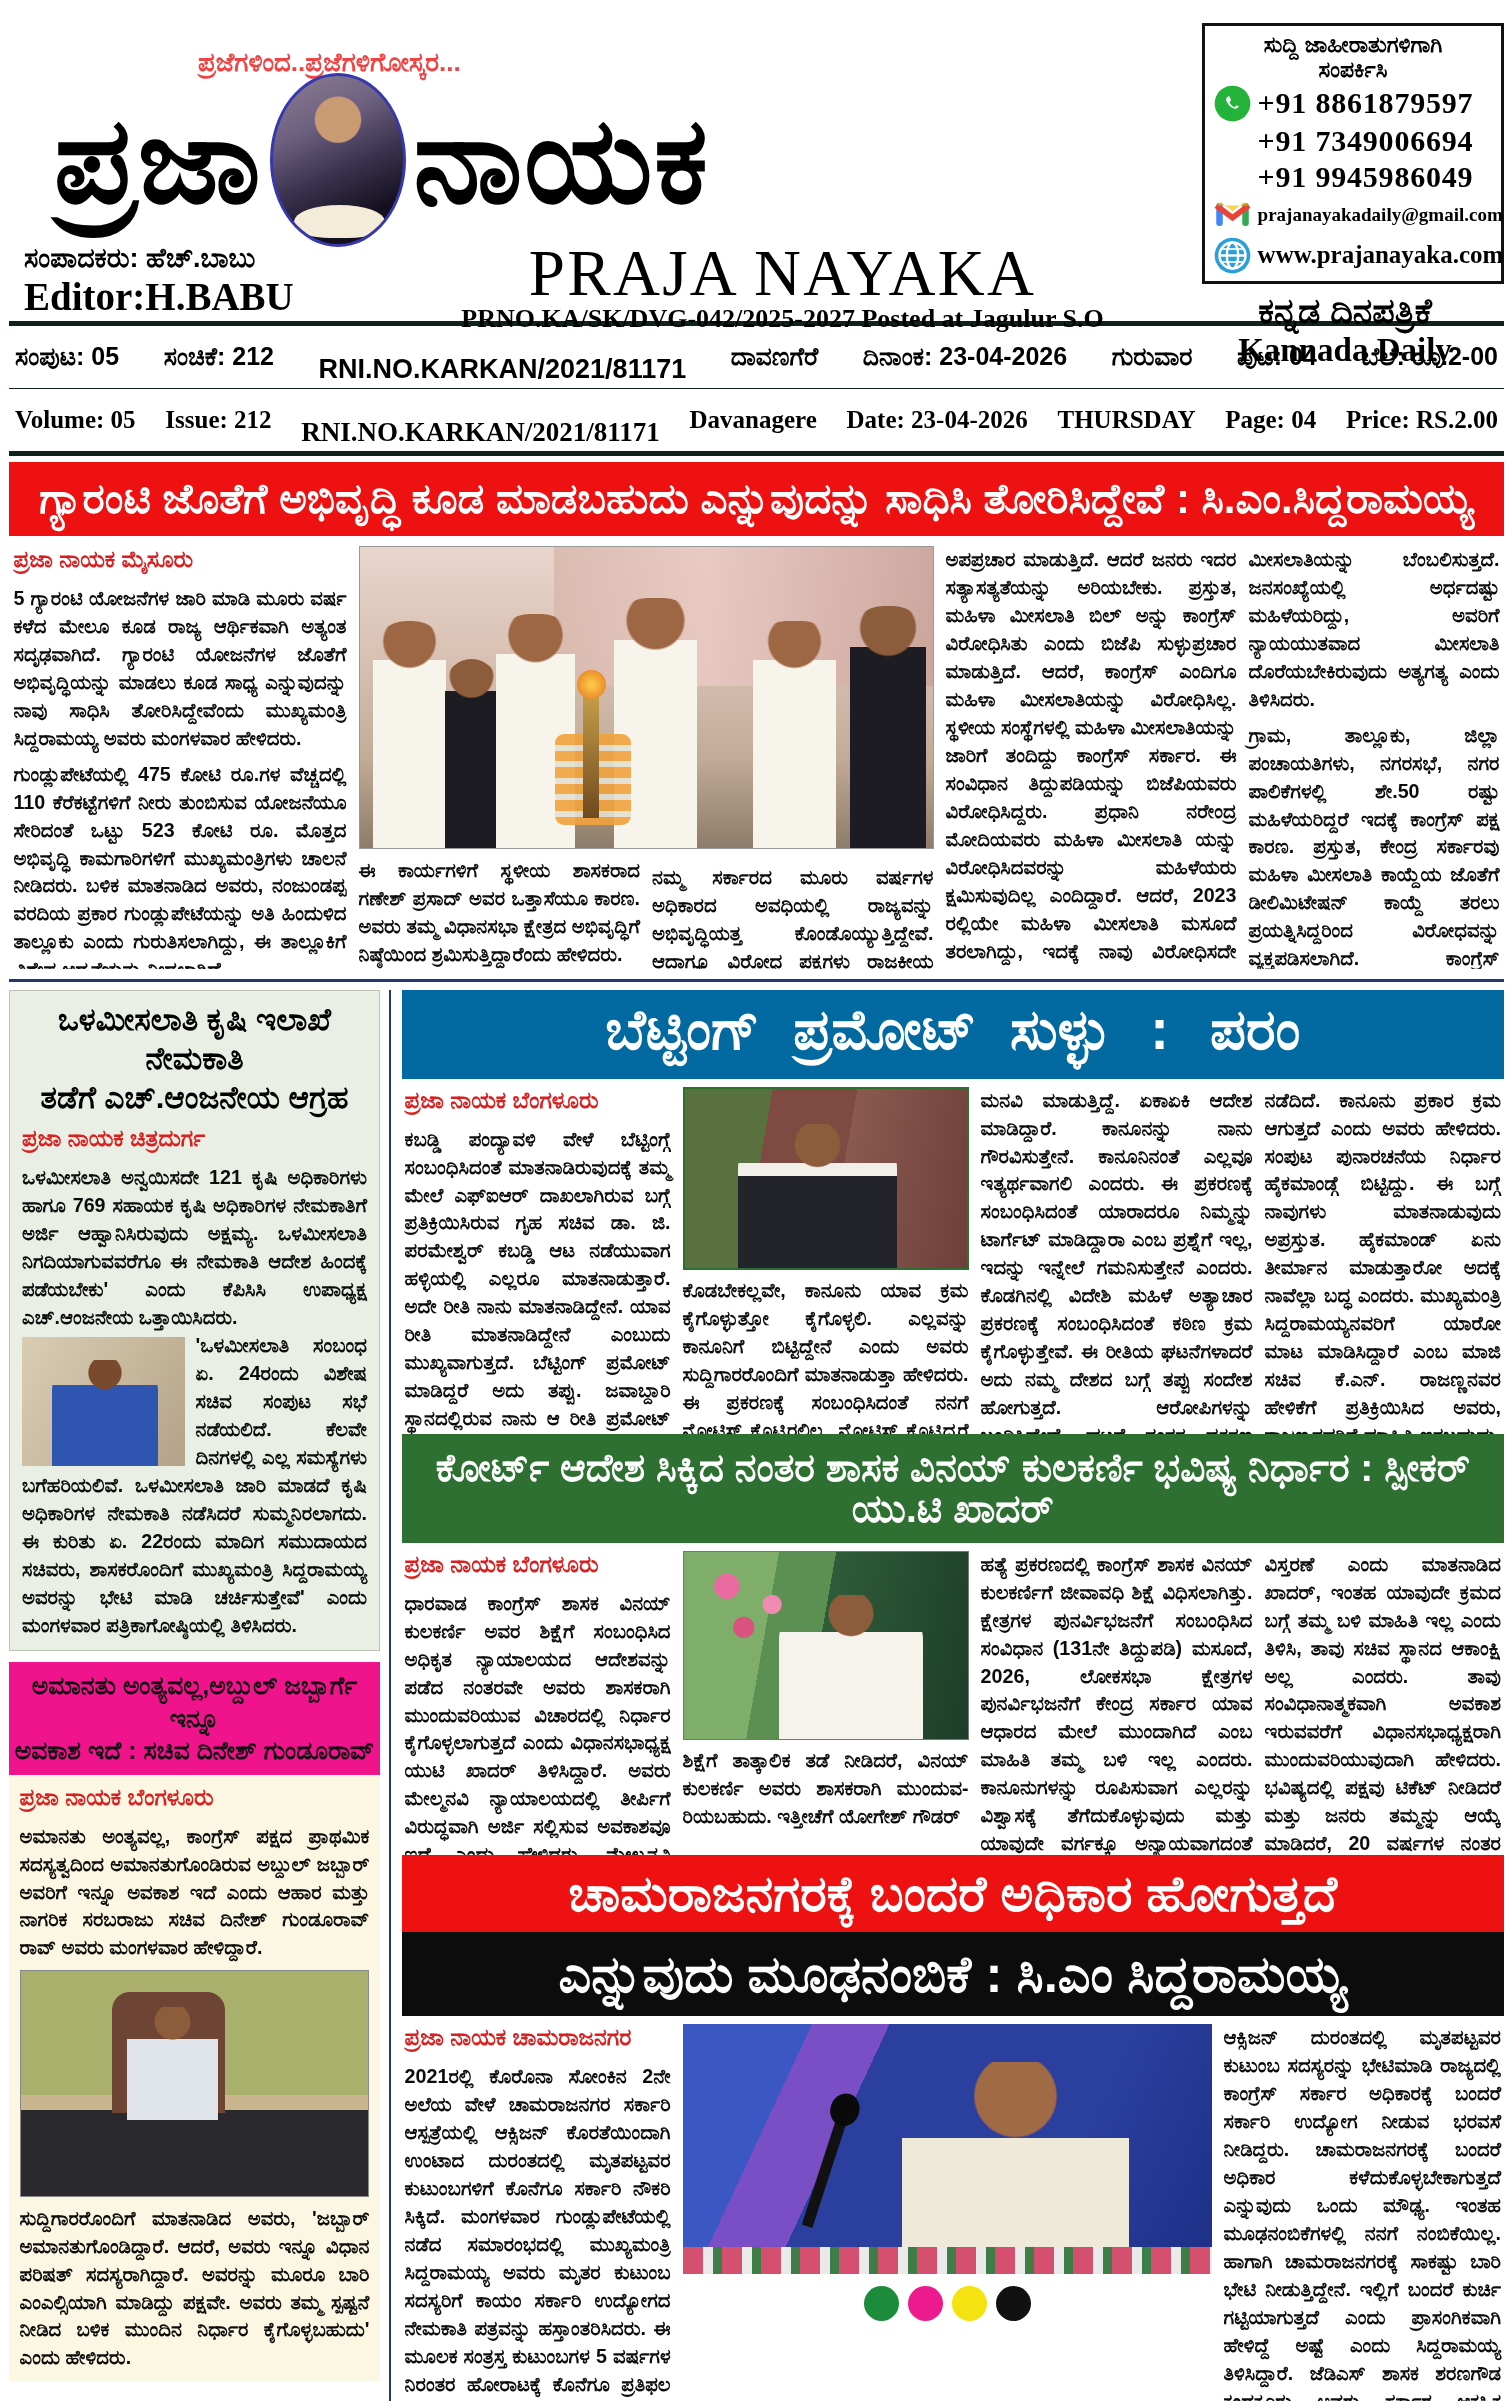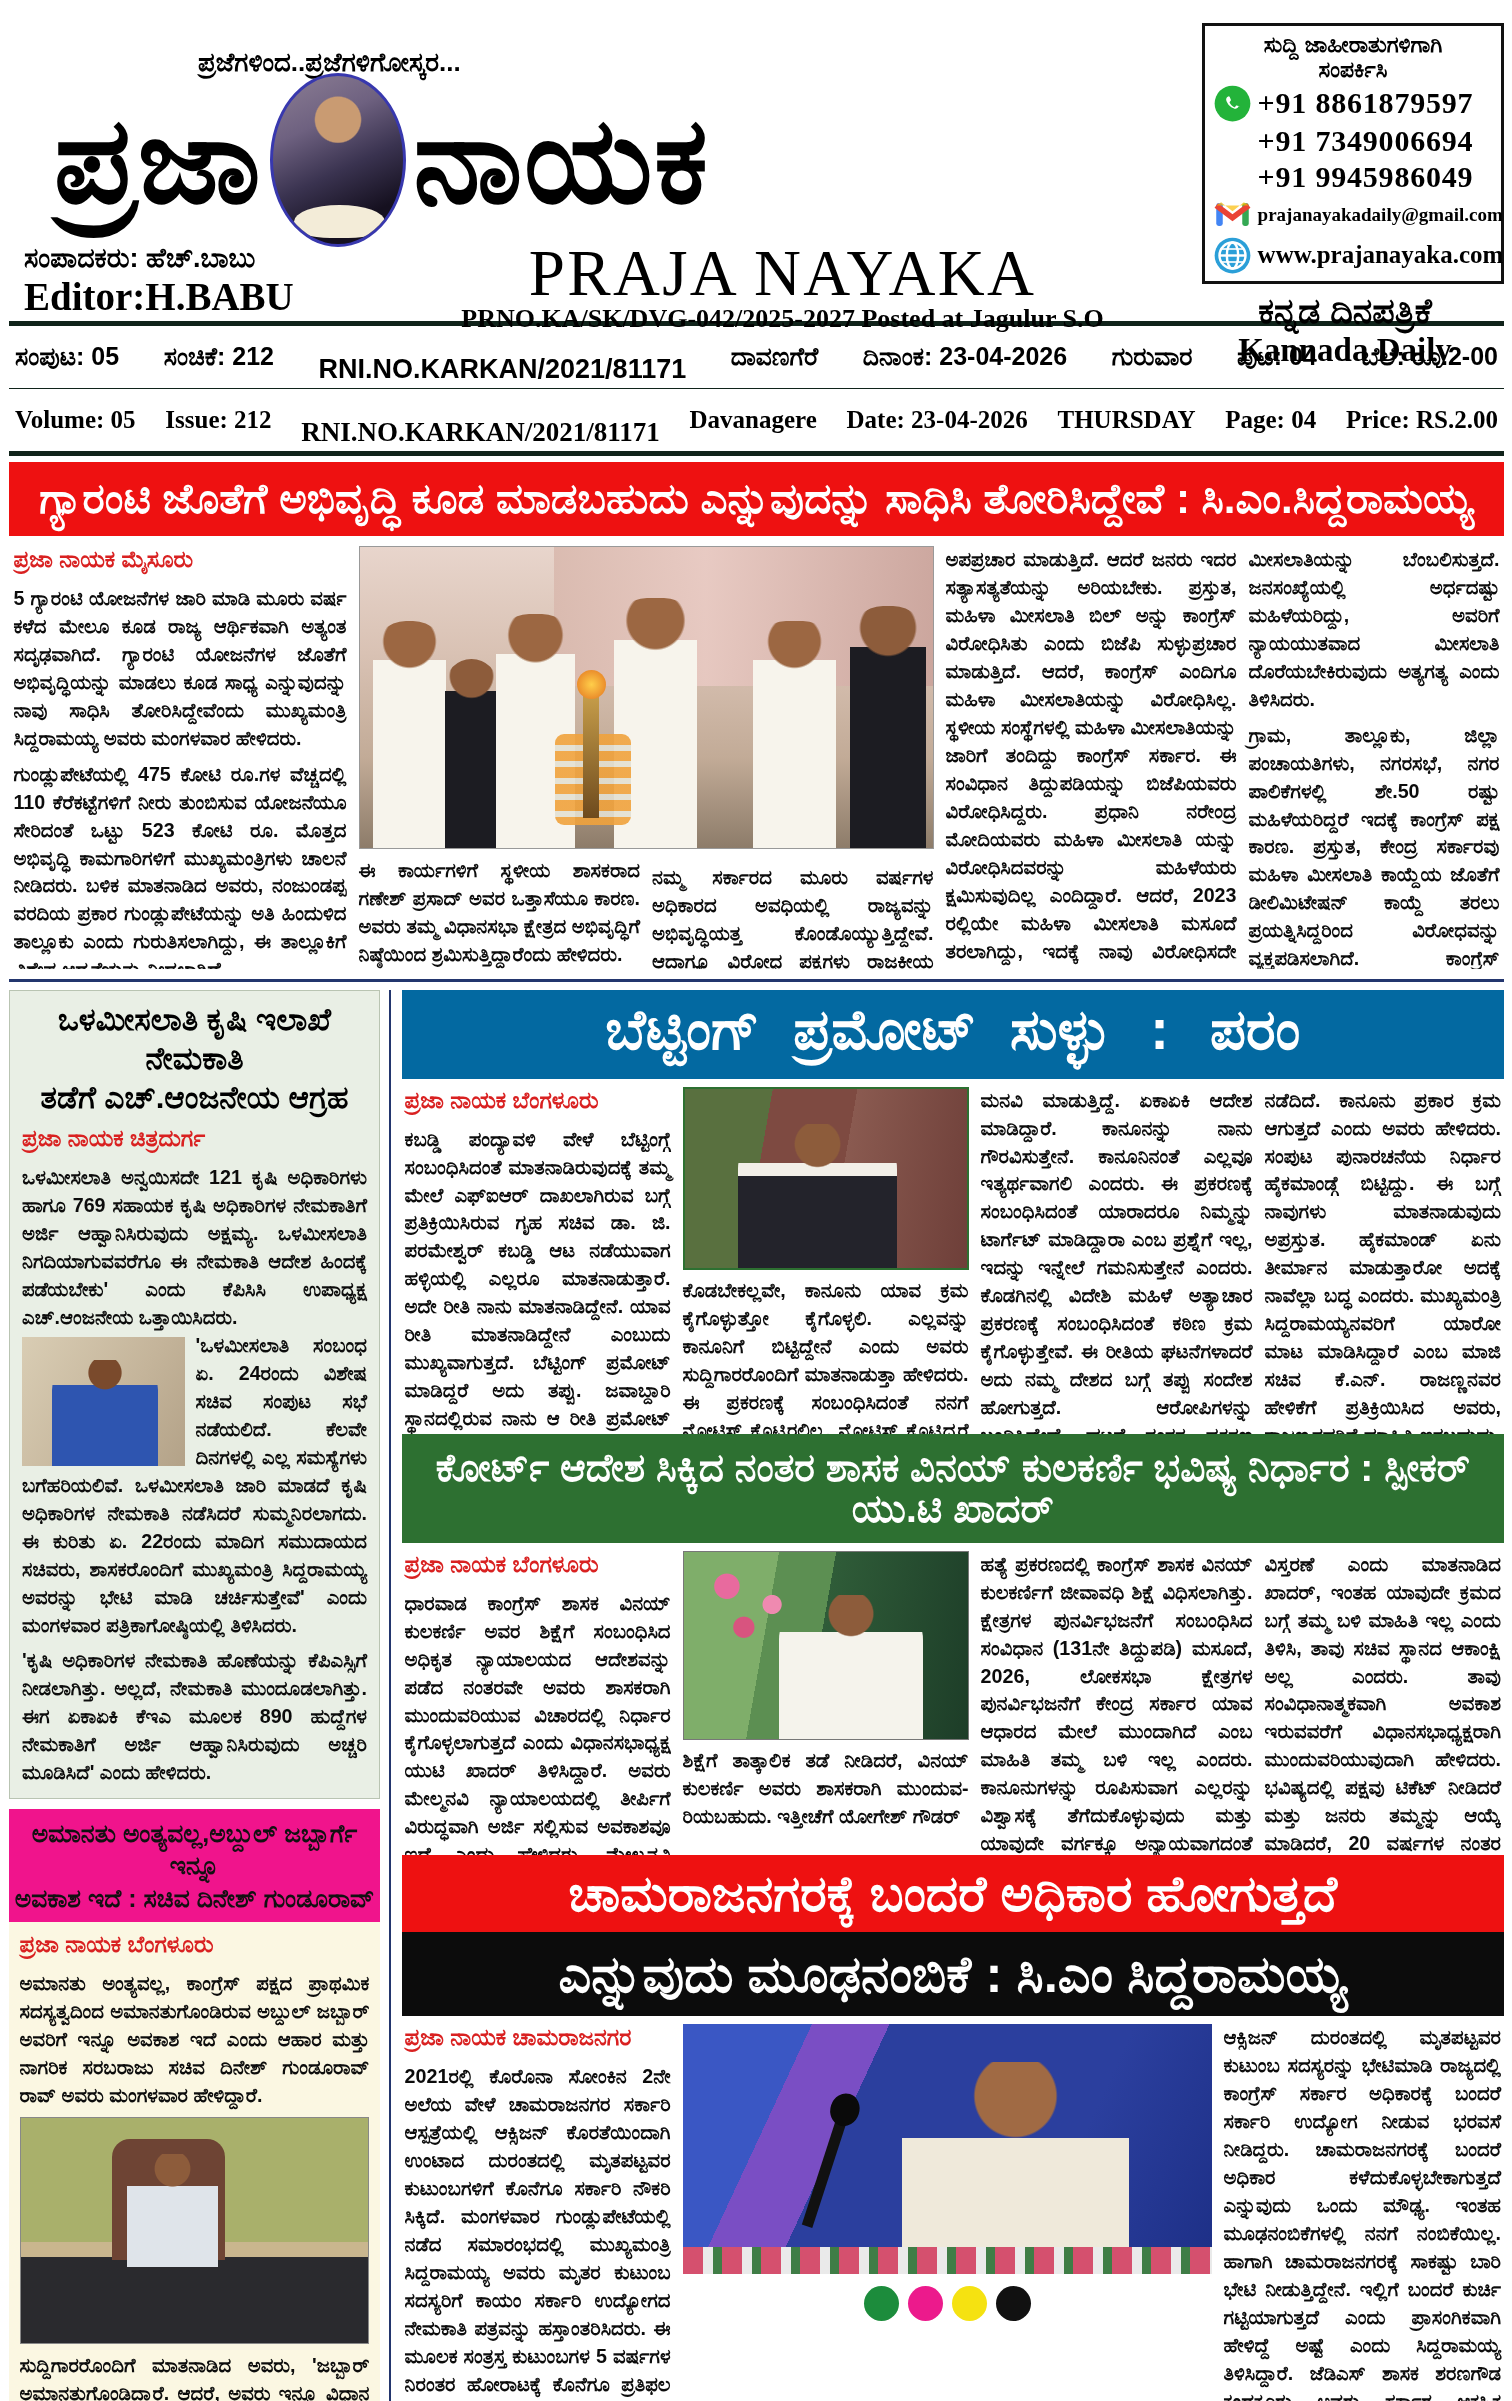--- a/index.html
+++ b/index.html
@@ -3,21 +3,21 @@
 <meta charset="utf-8">
 <style>
   * { margin:0; padding:0; box-sizing:border-box; }
   body { background:#777; font-family:"Liberation Sans", sans-serif; }
   .page { width:1513px; height:2401px; background:#fff; margin:0 auto; position:relative; overflow:hidden; padding:4.5px 9px; }
 
   
   .masthead { height:316px; position:relative; }
   .mast-flex { display:flex; }
   .mast-left { flex:1; }
-  .tagline { margin-left:189px; margin-top:42px; font-size:26px; font-weight:bold; color:#000000; }
+  .tagline { margin-left:189px; margin-top:42px; font-size:26px; font-weight:bold; color:#ef4444; }
   .title-row { display:flex; align-items:center; justify-content:flex-start; margin-left:45px; height:165px; }
   .title-kn { font-size:120px; font-weight:900; color:#000; line-height:1; letter-spacing:1.5px; }
   .ambedkar { width:136px; height:174px; border-radius:50%; border:3px solid #3838ae; margin:0 7.6px; flex:0 0 auto;
       background: radial-gradient(circle at 50% 26%, #c99b72 0 16%, rgba(0,0,0,0) 17%),
                   linear-gradient(155deg,#8d7f95 0%, #6e6180 30%, #3a3350 55%, #15101f 80%);
       position:relative; overflow:hidden; }
   .ambedkar .book { position:absolute; bottom:6px; left:21px; width:91px; height:33px; background:#f3ecd8; border-radius:50% 50% 40% 40%; }
   .mast-bottom { display:flex; margin-left:15px; }
   .editor-block { width:355px; }
   .editor-kn { font-size:27px; font-weight:bold; }
@@ -255,21 +255,20 @@
         <div class="anj-hl">
           <div>ಒಳಮೀಸಲಾತಿ ಕೃಷಿ ಇಲಾಖೆ ನೇಮಕಾತಿ</div>
           <div>ತಡೆಗೆ ಎಚ್.ಆಂಜನೇಯ ಆಗ್ರಹ</div>
         </div>
         <div class="dateline">ಪ್ರಜಾ ನಾಯಕ ಚಿತ್ರದುರ್ಗ</div>
         <p class="btxt">ಒಳಮೀಸಲಾತಿ ಅನ್ವಯಿಸದೇ 121 ಕೃಷಿ ಅಧಿಕಾರಿಗಳು ಹಾಗೂ 769 ಸಹಾಯಕ ಕೃಷಿ ಅಧಿಕಾರಿಗಳ ನೇಮಕಾತಿಗೆ ಅರ್ಜಿ ಆಹ್ವಾನಿಸಿರುವುದು ಅಕ್ಷಮ್ಯ. ಒಳಮೀಸಲಾತಿ ನಿಗದಿಯಾಗುವವರೆಗೂ ಈ ನೇಮಕಾತಿ ಆದೇಶ ಹಿಂದಕ್ಕೆ ಪಡೆಯಬೇಕು' ಎಂದು ಕೆಪಿಸಿಸಿ ಉಪಾಧ್ಯಕ್ಷ ಎಚ್.ಆಂಜನೇಯ ಒತ್ತಾಯಿಸಿದರು.</p>
         <div class="ph-anj photo">
           <span class="anj-man"></span>
         </div>
         <p class="btxt">'ಒಳಮೀಸಲಾತಿ ಸಂಬಂಧ ಏ. 24ರಂದು ವಿಶೇಷ ಸಚಿವ ಸಂಪುಟ ಸಭೆ ನಡೆಯಲಿದೆ. ಕೆಲವೇ ದಿನಗಳಲ್ಲಿ ಎಲ್ಲ ಸಮಸ್ಯೆಗಳು ಬಗೆಹರಿಯಲಿವೆ. ಒಳಮೀಸಲಾತಿ ಜಾರಿ ಮಾಡದೆ ಕೃಷಿ ಅಧಿಕಾರಿಗಳ ನೇಮಕಾತಿ ನಡೆಸಿದರೆ ಸುಮ್ಮನಿರಲಾಗದು. ಈ ಕುರಿತು ಏ. 22ರಂದು ಮಾದಿಗ ಸಮುದಾಯದ ಸಚಿವರು, ಶಾಸಕರೊಂದಿಗೆ ಮುಖ್ಯಮಂತ್ರಿ ಸಿದ್ದರಾಮಯ್ಯ ಅವರನ್ನು ಭೇಟಿ ಮಾಡಿ ಚರ್ಚಿಸುತ್ತೇವೆ' ಎಂದು ಮಂಗಳವಾರ ಪತ್ರಿಕಾಗೋಷ್ಠಿಯಲ್ಲಿ ತಿಳಿಸಿದರು.</p>
-        <p class="btxt">'ಕೃಷಿ ಅಧಿಕಾರಿಗಳ ನೇಮಕಾತಿ ಹೊಣೆಯನ್ನು ಕೆಪಿಎಸ್ಸಿಗೆ ನೀಡಲಾಗಿತ್ತು. ಅಲ್ಲದೆ, ನೇಮಕಾತಿ ಮುಂದೂಡಲಾಗಿತ್ತು. ಈಗ ಏಕಾಏಕಿ ಕೆಇಎ ಮೂಲಕ 890 ಹುದ್ದೆಗಳ ನೇಮಕಾತಿಗೆ ಅರ್ಜಿ ಆಹ್ವಾನಿಸಿರುವುದು ಅಚ್ಚರಿ ಮೂಡಿಸಿದೆ' ಎಂದು ಹೇಳಿದರು.</p>
       </div>
 
       <div class="din-hl">
         <div>ಅಮಾನತು ಅಂತ್ಯವಲ್ಲ,ಅಬ್ದುಲ್ ಜಬ್ಬಾರ್ಗೆ ಇನ್ನೂ</div>
         <div>ಅವಕಾಶ ಇದೆ : ಸಚಿವ ದಿನೇಶ್ ಗುಂಡೂರಾವ್</div>
       </div>
       <div class="din-wrap">
         <div class="dateline">ಪ್ರಜಾ ನಾಯಕ ಬೆಂಗಳೂರು</div>
         <p class="btxt">ಅಮಾನತು ಅಂತ್ಯವಲ್ಲ, ಕಾಂಗ್ರೆಸ್ ಪಕ್ಷದ ಪ್ರಾಥಮಿಕ ಸದಸ್ಯತ್ವದಿಂದ ಅಮಾನತುಗೊಂಡಿರುವ ಅಬ್ದುಲ್ ಜಬ್ಬಾರ್ ಅವರಿಗೆ ಇನ್ನೂ ಅವಕಾಶ ಇದೆ ಎಂದು ಆಹಾರ ಮತ್ತು ನಾಗರಿಕ ಸರಬರಾಜು ಸಚಿವ ದಿನೇಶ್ ಗುಂಡೂರಾವ್ ರಾವ್ ಅವರು ಮಂಗಳವಾರ ಹೇಳಿದ್ದಾರೆ.</p>
         <div class="ph-dinesh photo">

